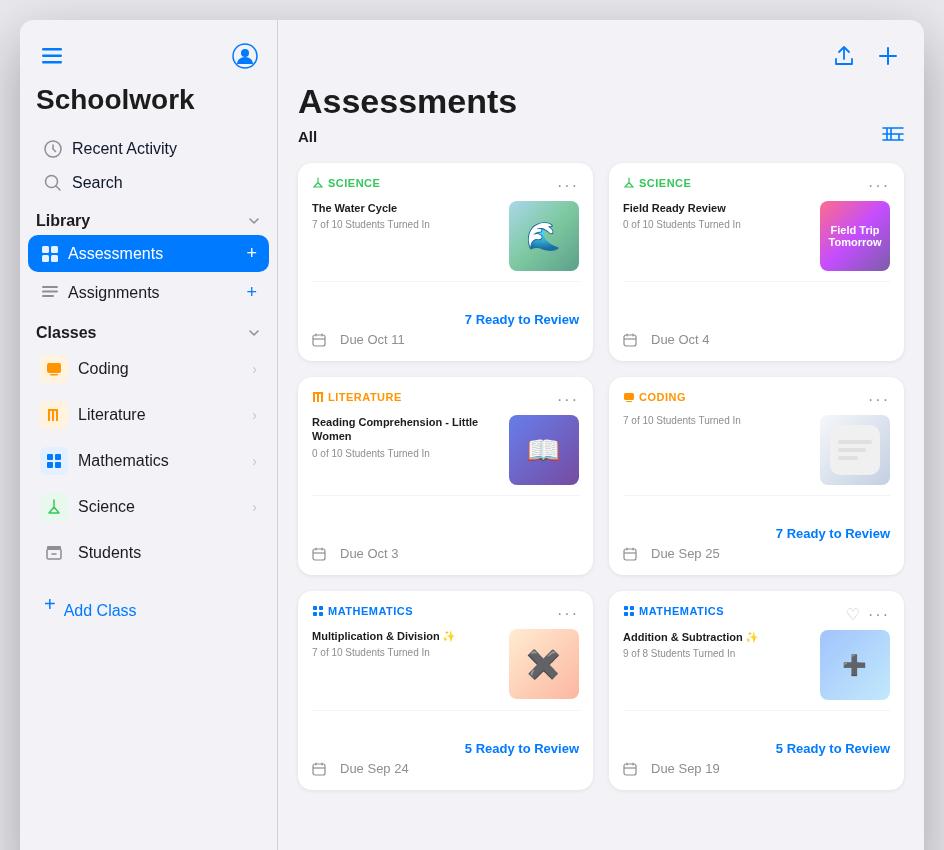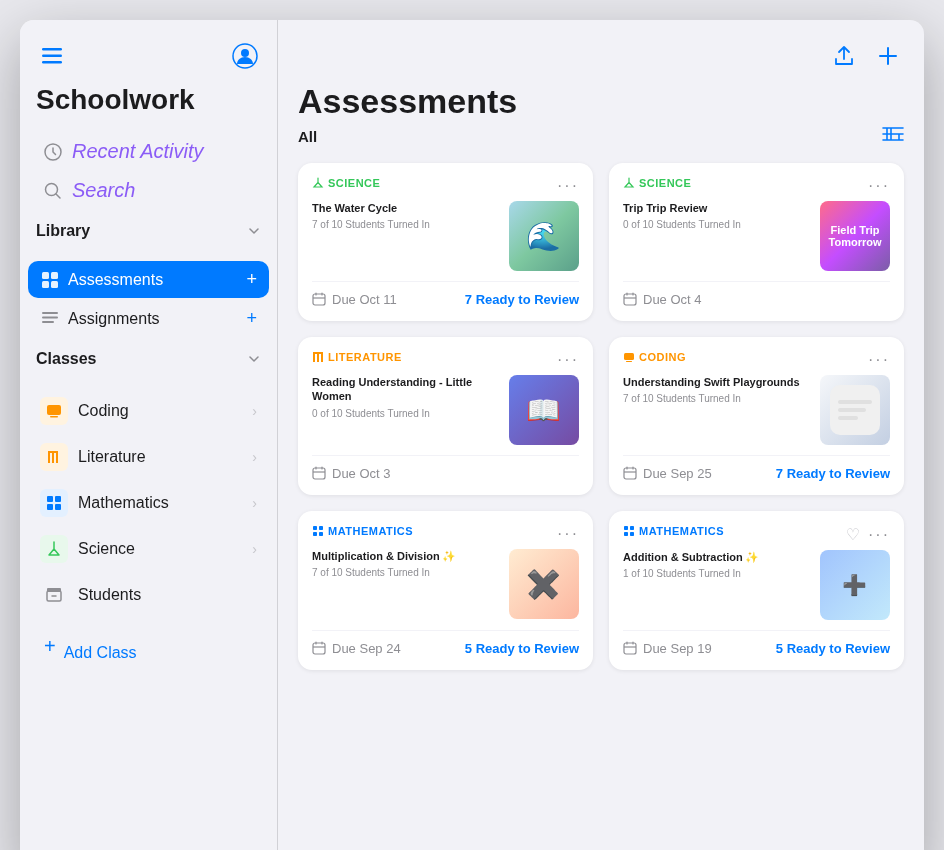--- a/index.html
+++ b/index.html
@@ -57,29 +57,28 @@
     .sidebar-nav-item {
       display: flex;
       align-items: center;
       gap: 10px;
       padding: 8px 16px;
       cursor: pointer;
       border-radius: 8px;
       margin: 0 8px;
     }
     .sidebar-nav-label {
-      font-size: 20px;
-      color: #8b5cf6;
-      font-style: italic;
+      font-size: 16px;
+      color: #0f172a;
     }
     .sidebar-section-header {
       display: flex;
       align-items: center;
       justify-content: space-between;
-      padding: 12px 16px 20px 16px;
+      padding: 12px 16px 4px 16px;
     }
     .sidebar-section-title {
       font-size: 16px;
       font-weight: 600;
       color: #1c1c1e;
     }
     .sidebar-library-item {
       display: flex;
       align-items: center;
       justify-content: space-between;
@@ -270,24 +269,25 @@
     .card-footer {
       display: flex;
       align-items: center;
       justify-content: space-between;
       margin-top: 10px;
       padding-top: 10px;
       border-top: 1px solid #f2f2f7;
     }
     .card-due {
       display: flex;
-      align-items: flex-start;
-      gap: 6px;
+      align-items: center;
+      gap: 14px;
       font-size: 13px;
       color: #8e8e93;
+      margin-top: 40px;
     }
     .card-review {
       font-size: 13px;
       font-weight: 600;
       color: #007aff;
     }
     
     .science-color { color: #34c759; }
     .literature-color { color: #ff9500; }
     .coding-color { color: #ff9500; }
@@ -576,21 +576,21 @@
             <div class="card-subject-tag science-color">
               <svg width="12" height="12" viewBox="0 0 12 12" fill="none">
                 <path d="M6 1L6 5.5M6 5.5L2 10h8L6 5.5z" stroke="#34c759" stroke-width="1.2" stroke-linecap="round"></path>
               </svg>
               <span>Science</span>
             </div>
             <span class="card-more-btn">···</span>
           </div>
           <div class="card-body">
             <div class="card-info">
-              <div class="card-title">Trip Trip Review</div>
+              <div class="card-title">Field Ready Review</div>
               <div class="card-subtitle">0 of 10 Students Turned In</div>
             </div>
             <div class="card-thumbnail">
               <div class="thumb-field-trip">Field Trip<br>Tomorrow</div>
             </div>
           </div>
           <div class="card-footer">
             <div class="card-due">
               <svg width="14" height="14" viewBox="0 0 14 14" fill="none">
                 <rect x="1" y="2" width="12" height="11" rx="2" stroke="#8e8e93" stroke-width="1.2"></rect>
@@ -610,21 +610,21 @@
                 <rect x="5" y="1" width="2" height="10" fill="#ff9500"></rect>
                 <rect x="9" y="1" width="2" height="10" fill="#ff9500"></rect>
                 <rect x="1" y="1" width="10" height="2" fill="#ff9500"></rect>
               </svg>
               <span>Literature</span>
             </div>
             <span class="card-more-btn">···</span>
           </div>
           <div class="card-body">
             <div class="card-info">
-              <div class="card-title">Reading Understanding - Little Women</div>
+              <div class="card-title">Reading Comprehension - Little Women</div>
               <div class="card-subtitle">0 of 10 Students Turned In</div>
             </div>
             <div class="card-thumbnail">
               <div class="thumb-reading">📖</div>
             </div>
           </div>
           <div class="card-footer">
             <div class="card-due">
               <svg width="14" height="14" viewBox="0 0 14 14" fill="none">
                 <rect x="1" y="2" width="12" height="11" rx="2" stroke="#8e8e93" stroke-width="1.2"></rect>
@@ -642,21 +642,20 @@
               <svg width="12" height="12" viewBox="0 0 12 12" fill="none">
                 <rect x="1" y="2" width="10" height="7" rx="1.5" fill="#ff9500"></rect>
                 <rect x="3" y="10" width="6" height="1" rx="0.5" fill="#ff9500"></rect>
               </svg>
               <span>Coding</span>
             </div>
             <span class="card-more-btn">···</span>
           </div>
           <div class="card-body">
             <div class="card-info">
-              <div class="card-title">Understanding Swift Playgrounds</div>
               <div class="card-subtitle">7 of 10 Students Turned In</div>
             </div>
             <div class="card-thumbnail">
               <div class="thumb-swift">
                 <svg width="50" height="50" viewBox="0 0 50 50">
                   <rect width="50" height="50" rx="10" fill="#f0f0f0"></rect>
                   <rect x="8" y="15" width="34" height="4" rx="2" fill="#e0e0e0"></rect>
                   <rect x="8" y="23" width="28" height="4" rx="2" fill="#e0e0e0"></rect>
                   <rect x="8" y="31" width="20" height="4" rx="2" fill="#e0e0e0"></rect>
                 </svg>
@@ -723,21 +722,21 @@
               <span>Mathematics</span>
             </div>
             <div class="footer-right">
               <span class="card-heart">♡</span>
               <span class="card-more-btn">···</span>
             </div>
           </div>
           <div class="card-body">
             <div class="card-info">
               <div class="card-title">Addition &amp; Subtraction ✨</div>
-              <div class="card-subtitle">1 of 10 Students Turned In</div>
+              <div class="card-subtitle">9 of 8 Students Turned In</div>
             </div>
             <div class="card-thumbnail">
               <div class="thumb-addition">➕</div>
             </div>
           </div>
           <div class="card-footer">
             <div class="card-due">
               <svg width="14" height="14" viewBox="0 0 14 14" fill="none">
                 <rect x="1" y="2" width="12" height="11" rx="2" stroke="#8e8e93" stroke-width="1.2"></rect>
                 <path d="M1 6h12" stroke="#8e8e93" stroke-width="1.2"></path>

